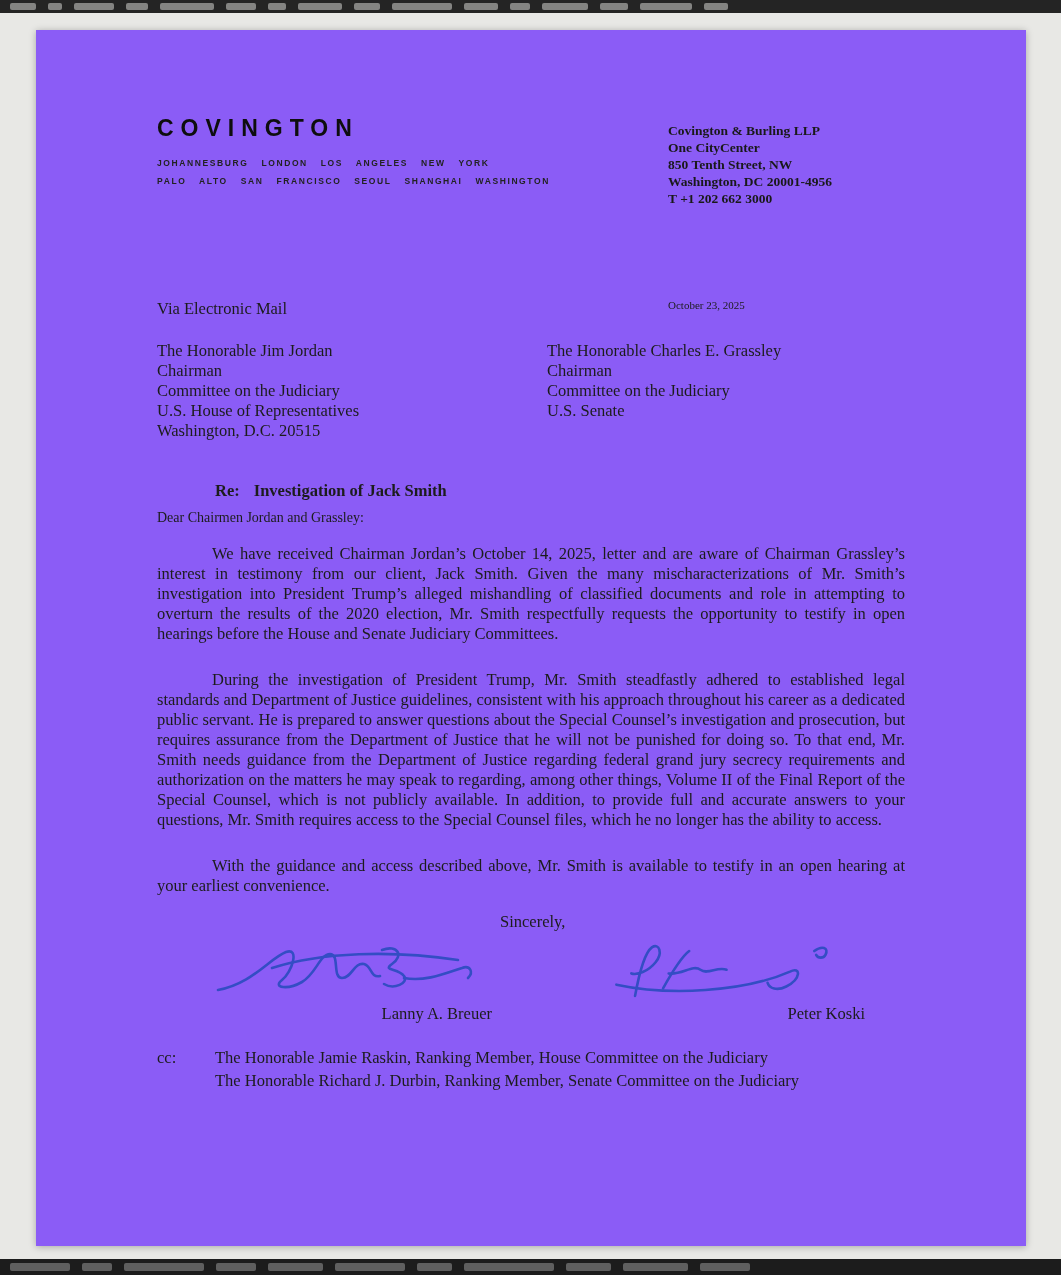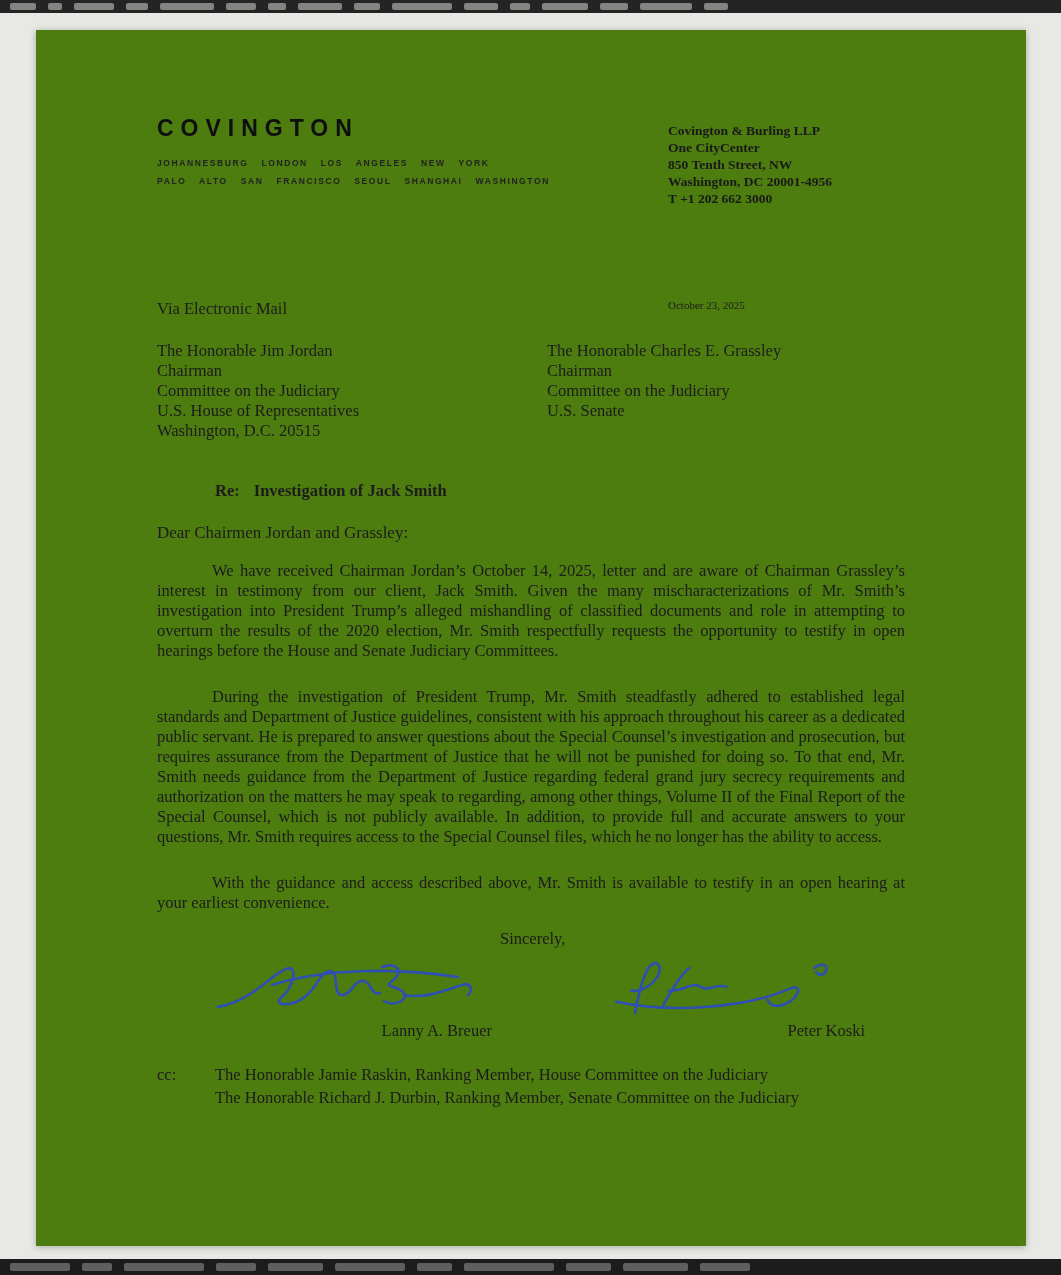--- a/index.html
+++ b/index.html
@@ -14,21 +14,21 @@
   
   .edge{position:absolute;left:0;right:0;display:flex;align-items:center;gap:12px;background:#242424;padding:0 10px;overflow:hidden}
   .edge-top{top:0;height:13px}
   .edge-bottom{bottom:0;height:16px;background:#1c1c1c}
   .seg{display:inline-block;height:7px;border-radius:2px;background:#9c9c9a;opacity:.8;flex:none}
   .edge-bottom .seg{background:#707070;height:8px}
 
   
   .page{
     position:absolute;left:36px;top:30px;width:990px;height:1216px;
-    background:#4d7c0f;
+    background:#8b5cf6;
     box-shadow:0 1px 7px rgba(0,0,0,.28);
     padding:84px 121px 0 121px;
   }
 
   
   .letterhead{position:relative}
   .logo{
     font-family:"Liberation Sans",sans-serif;
     font-size:23px;font-weight:700;letter-spacing:7px;color:#0e0e0e;line-height:28px;
   }
@@ -47,21 +47,21 @@
   .meta{position:relative;margin-top:110px;height:22px}
   .via{font-weight:400;font-size:16.5px}
   .date{position:absolute;left:511px;top:0;font-size:11px}
 
   
   .recipients{display:grid;grid-template-columns:390px 1fr;margin-top:20px;font-size:16.5px;line-height:20px}
 
   
   .subject{margin-top:40px;margin-left:58px;font-weight:700;font-size:16.5px}
   .subject .subject-text{margin-left:14px}
-  .salutation{margin-top:22px;font-size:17px}
+  .salutation{margin-top:9px;font-size:14px}
 
   
   .body-text{margin-top:18px;font-size:16.5px;line-height:20px;text-align:justify}
   .body-text p{text-indent:55px;margin-bottom:26px}
   .body-text p:last-child{margin-bottom:0}
 
   
   .sincerely{margin-top:16px;margin-left:343px;font-size:16.5px}
   .sig-row{display:flex;justify-content:space-between;padding:0 40px 0 45px;margin-top:6px}
   .sig-block{width:290px;text-align:right}

